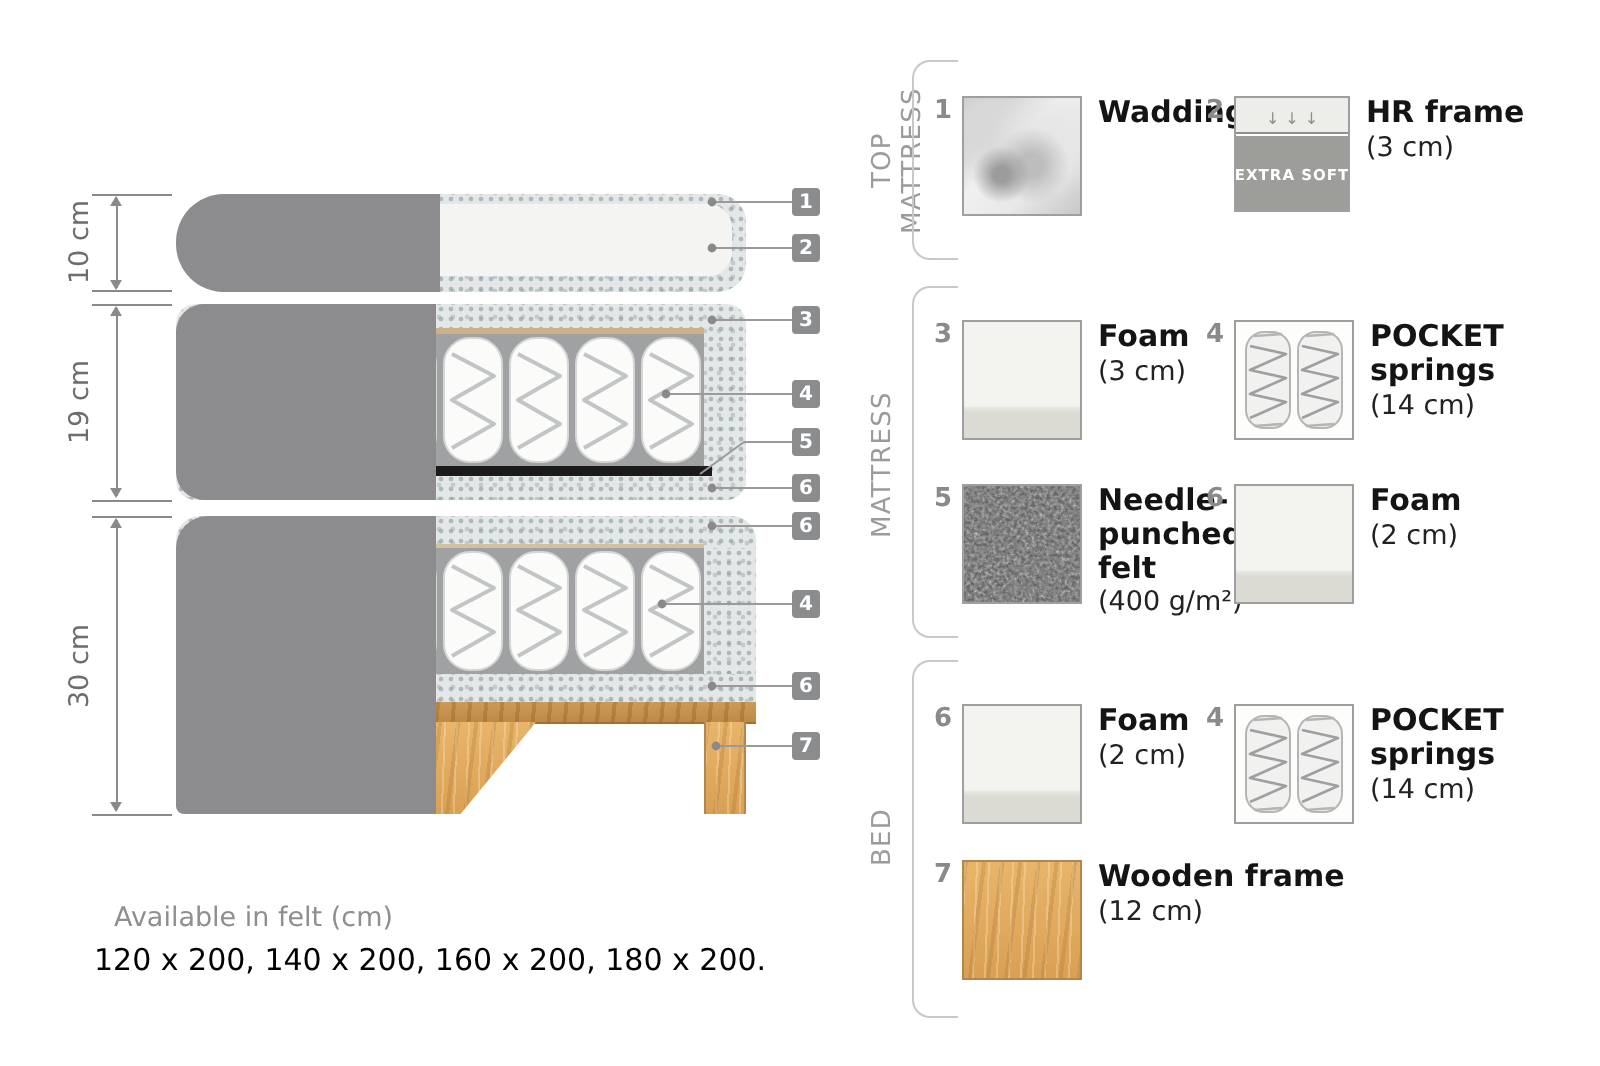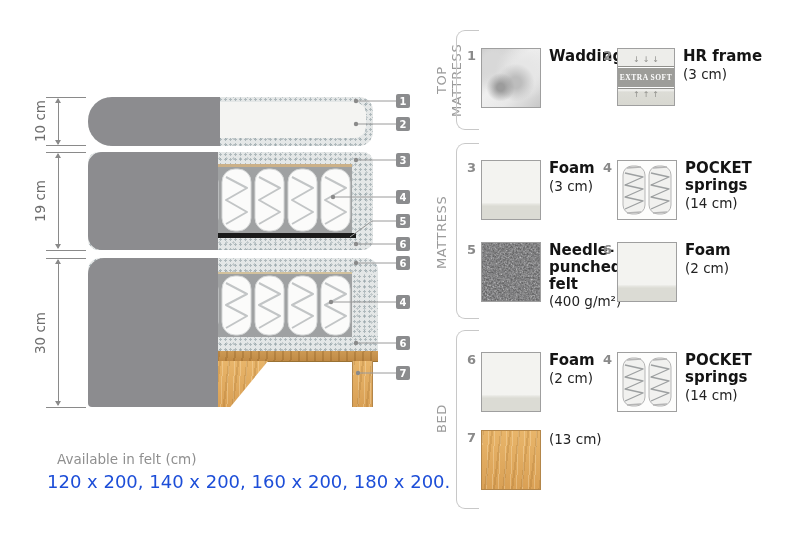--- a/index.html
+++ b/index.html
@@ -49,25 +49,25 @@
   .sw-foam{background:linear-gradient(180deg,#f3f3f0 0%,#f3f3f0 72%,#e7e7e2 74%,#dbdbd4 78%,#dbdbd4 100%);}
   .sw-hrfoam{background:linear-gradient(180deg,#ededea 0%,#ededea 74%,#dcdcd6 77%,#d8d8d1 100%);
              display:flex;flex-direction:column;align-items:center;justify-content:flex-start;padding-top:7px;box-sizing:border-box;}
   .sw-wadding{background:
       radial-gradient(circle at 32% 66%, #9c9c9c 0 7%, rgba(0,0,0,0) 26%),
       radial-gradient(circle at 58% 58%, #bdbdbd 0 12%, rgba(0,0,0,0) 40%),
       radial-gradient(circle at 72% 38%, #e6e6e6 0 18%, rgba(0,0,0,0) 52%),
       radial-gradient(circle at 18% 22%, #d8d8d8 0 14%, rgba(0,0,0,0) 44%),
       linear-gradient(135deg,#b9b9b9,#f0f0f0 42%,#e8e8e8 68%,#c7c7c7);}
   .xsoft{background:#9d9d99;color:#fff;font-size:7.5px;font-weight:bold;letter-spacing:0.5px;
-         padding:6px 4px;box-shadow:inset 0 0 0 1px #fff;border:1px solid #90908c;margin:2px 0;white-space:nowrap;font-family:Liberation Serif, serif;}
+         padding:16px 4px;box-shadow:inset 0 0 0 1px #fff;border:1px solid #90908c;margin:2px 0;white-space:nowrap;}
   .arrows{color:#8f8f8b;font-size:8px;letter-spacing:3px;line-height:1;text-indent:3px;}
 
   .footer-title{position:absolute;left:57px;top:451px;font-size:13.5px;color:#8f8f8f;}
-  .footer-sizes{position:absolute;left:47px;top:471px;font-size:18px;color:#1d4ed8;}
+  .footer-sizes{position:absolute;left:47px;top:471px;font-size:15px;color:#000000;}
 </style>
 </head>
 <body>
 
 <div class="stage">
 
   <div>
     <div class="mtick" style="top:97px;"></div>
     <div class="mtick" style="top:145px;"></div>
     <div class="mline" style="left:58px;top:99px;height:45px;"></div>
@@ -309,20 +309,21 @@
     <div class="itext">
         <div class="iname">POCKET springs</div>
       <div class="idim">(14 cm)</div>
       </div>
   </div>
 
   <div class="item" style="left:462px;top:430px;">
     <span class="inum">7</span>
     <div class="swatch wood" style="border-color:#b3864a;"></div>
     <div class="itext" style="width:150px;">
-      <div class="idim">(13 cm)</div>
+        <div class="iname">Wooden frame</div>
+      <div class="idim">(12 cm)</div>
       </div>
   </div>
 
   <div class="footer-title">Available in felt (cm)</div>
   <div class="footer-sizes">120 x 200, 140 x 200, 160 x 200, 180 x 200.</div>
 
 </div>
 
 </body></html>

